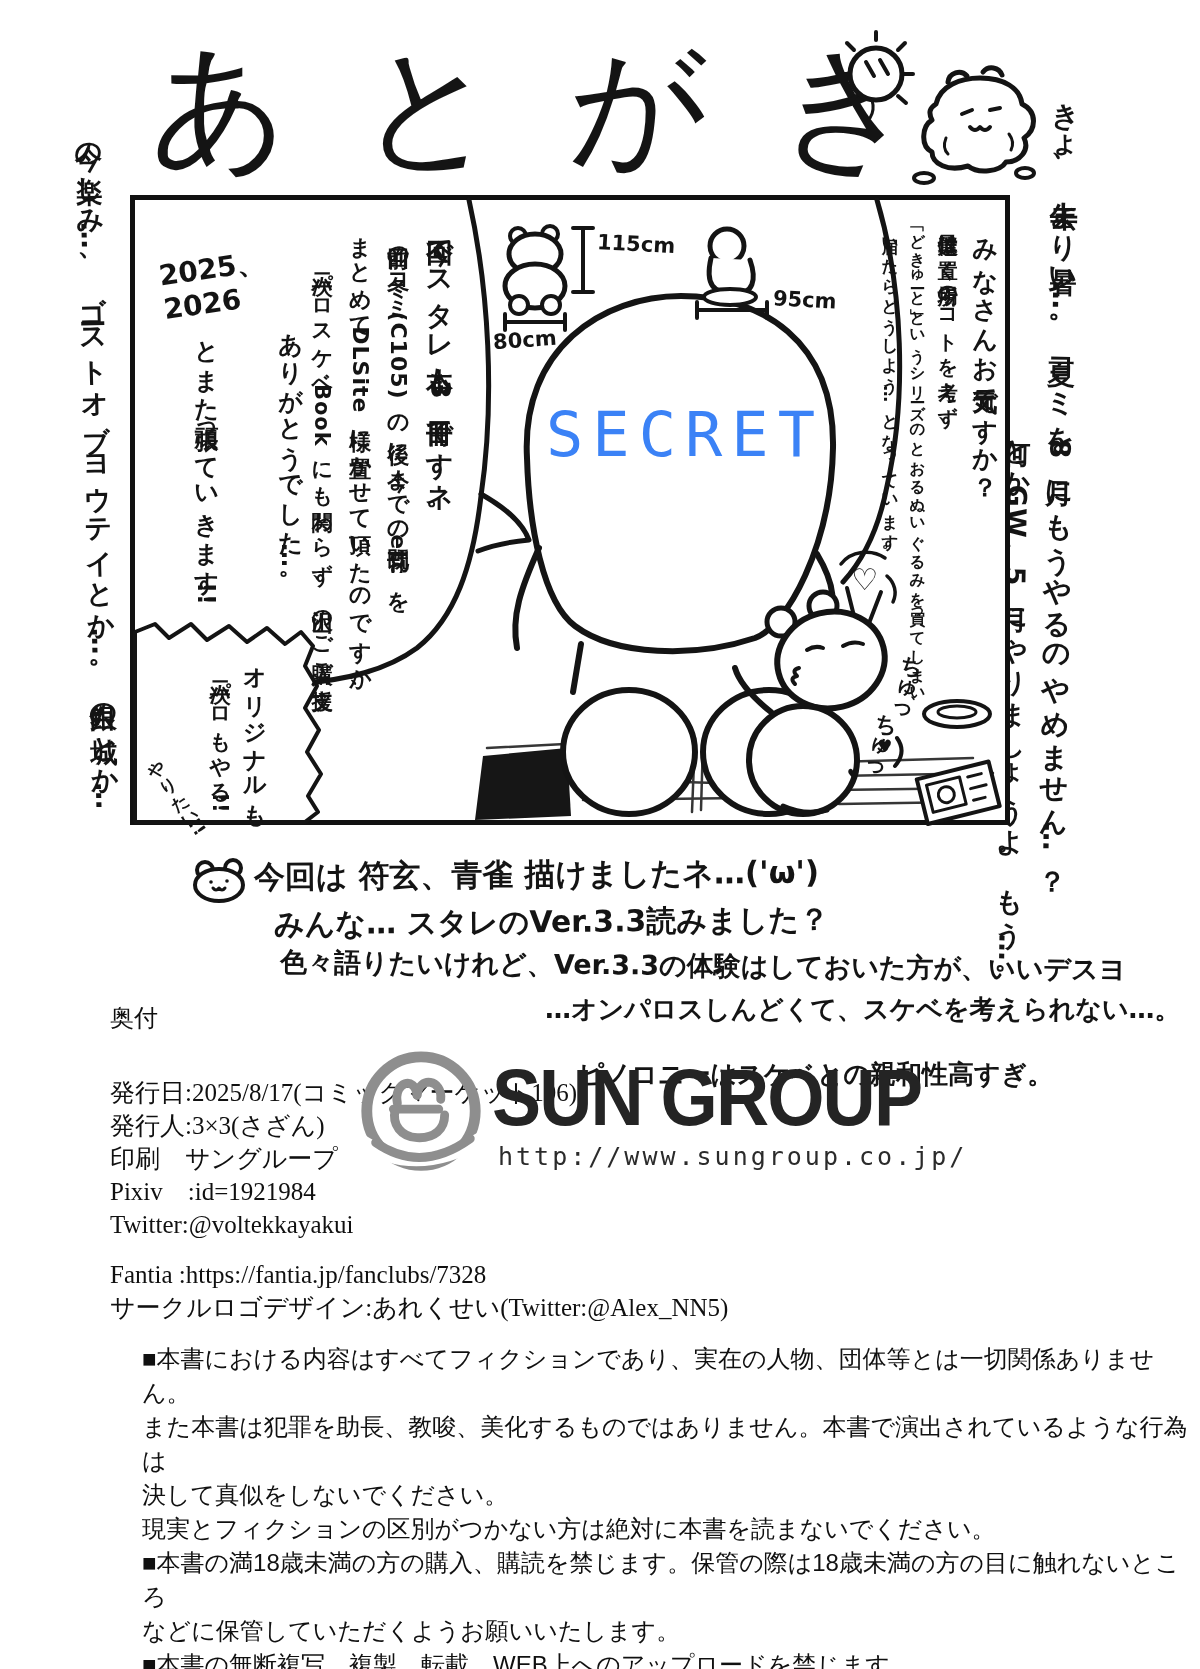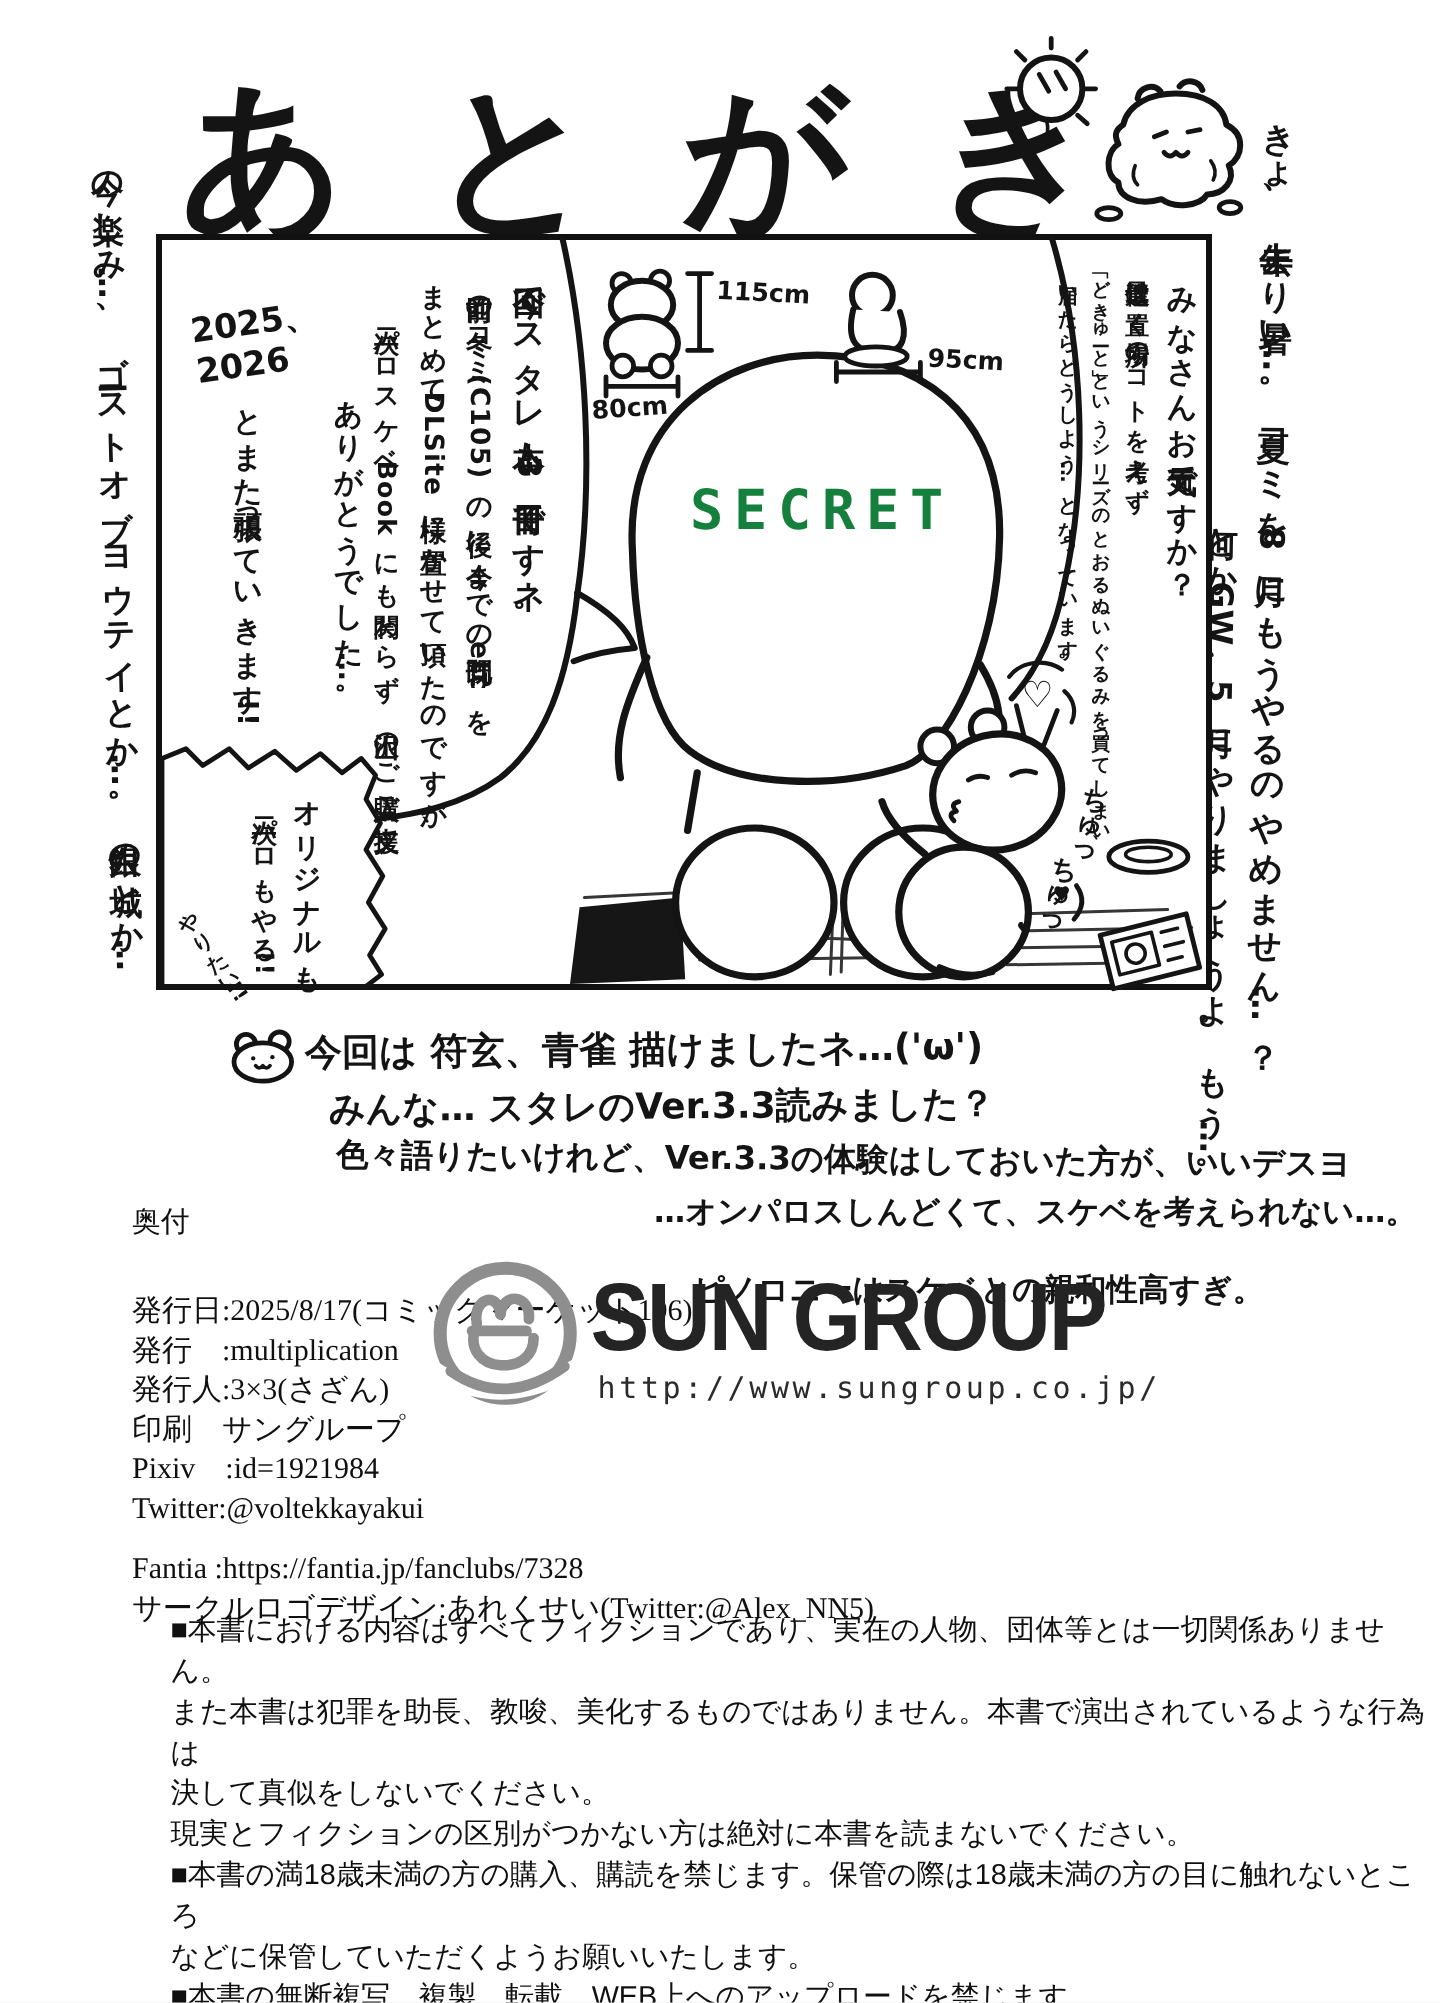--- a/index.html
+++ b/index.html
@@ -11,21 +11,21 @@
   .serifjp{font-family:"Liberation Serif","DejaVu Serif",serif;color:#101010;}
   .sansjp{font-family:"Liberation Sans","DejaVu Sans",sans-serif;color:#101010;}
   .mono{font-family:"DejaVu Sans Mono","Liberation Mono",monospace;}
   svg{overflow:visible;}
 </style>
 </head>
 <body>
 
 <div id="page">
 
-  <div class="abs hw" style="left:150px;top:40px;font-size:136px;letter-spacing:70px;font-weight:700;">あとがき</div>
+  <div class="abs hw" style="left:150px;top:16px;font-size:136px;letter-spacing:70px;font-weight:400;">あとがき</div>
 
   <svg class="abs" style="left:828px;top:30px;width:212px;height:168px;" viewBox="0 0 212 168" fill="none" stroke="#141414" stroke-linecap="round" stroke-linejoin="round">
     <circle cx="48" cy="44" r="26" stroke-width="5" fill="#fff"></circle>
     <g stroke-width="4">
       <path d="M48,10 L48,2"></path>
         <path d="M70,20 L77,13"></path>
         <path d="M76,44 L85,44"></path>
       <path d="M70,66 L78,73"></path>
         <path d="M26,20 L19,13"></path>
         <path d="M20,44 L11,44"></path>
@@ -111,21 +111,21 @@
       <g transform="rotate(-14 822 592)" stroke-width="4">
         <rect x="786" y="570" width="74" height="46" fill="#fff"></rect>
         <rect x="794" y="578" width="34" height="28" fill="#fff" stroke-width="3"></rect>
         <circle cx="811" cy="592" r="8" stroke-width="3"></circle>
         <path d="M836,580 L850,580 M836,592 L852,592 M836,604 L848,604" stroke-width="3"></path>
       </g>
 
       <path stroke-width="4" fill="#fff" d="M0,432 L20,424 L34,438 L56,424 L72,440 L94,426 L112,442 L132,428 L150,444 L166,432 L178,446 L170,466 L182,486 L170,508 L184,530 L172,552 L186,574 L173,596 L183,612 L170,622 L0,622 Z"></path>
     </svg>
 
-    <div class="abs mono" style="left:400px;top:198px;width:300px;text-align:center;font-size:46px;font-weight:700;letter-spacing:9px;color:#15803d;">SECRET</div>
+    <div class="abs mono" style="left:400px;top:198px;width:300px;text-align:center;font-size:62px;font-weight:400;letter-spacing:9px;color:#3b82f6;">SECRET</div>
 
     <div class="abs hw" style="left:462px;top:32px;font-size:21px;transform:rotate(3deg);">115cm</div>
     <div class="abs hw" style="left:358px;top:128px;font-size:21px;transform:rotate(-4deg);">80cm</div>
     <div class="abs hw" style="left:638px;top:88px;font-size:21px;transform:rotate(3deg);">95cm</div>
 
     <div class="abs hw vtext" style="left:290px;top:18px;font-size:27px;">今回でスタレ本も3冊目ですネ。</div>
     <div class="abs hw vtext" style="left:252px;top:30px;font-size:22px;">前回の冬コミ(C105)の後に今までの既刊etcを</div>
     <div class="abs hw vtext" style="left:214px;top:22px;font-size:22px;">まとめてDLSite様に置かせて頂いたのですが、</div>
     <div class="abs hw vtext" style="left:176px;top:58px;font-size:21px;">二次パロスケベBookにも関わらず、沢山のご購入ご支援</div>
     <div class="abs hw vtext" style="left:142px;top:116px;font-size:24px;">ありがとうでした…。</div>
@@ -161,21 +161,20 @@
   </svg>
   <div class="abs hw" style="left:254px;top:854px;font-size:31px;transform:rotate(-0.5deg);">今回は 符玄、青雀 描けましたネ…('ω')</div>
   <div class="abs hw" style="left:274px;top:902px;font-size:30px;transform:rotate(-0.5deg);">みんな… スタレのVer.3.3読みました？</div>
   <div class="abs hw" style="left:280px;top:948px;font-size:27px;transform:rotate(0.5deg);">色々語りたいけれど、Ver.3.3の体験はしておいた方が、いいデスヨ</div>
   <div class="abs hw" style="left:545px;top:992px;font-size:26px;text-align:right;">…オンパロスしんどくて、スケベを考えられない…。</div>
   <div class="abs hw" style="left:578px;top:1057px;font-size:26px;">ピノコニーはスケベとの親和性高すぎ。</div>
 
   <div class="abs serifjp" style="left:110px;top:1002px;font-size:24px;">奥付</div>
   <div class="abs" style="left:110px;top:1076px;">
     <div class="serifjp" style="font-size:25px;line-height:33px;">発行日:2025/8/17(コミックマーケット106)</div>
-    <div class="serifjp" style="font-size:25px;line-height:33px;">発行　:multiplication</div>
     <div class="serifjp" style="font-size:25px;line-height:33px;">発行人:3×3(さざん)</div>
     <div class="serifjp" style="font-size:25px;line-height:33px;">印刷　サングループ</div>
     <div class="serifjp" style="font-size:25px;line-height:33px;">Pixiv　:id=1921984</div>
     <div class="serifjp" style="font-size:25px;line-height:33px;">Twitter:@voltekkayakui</div>
     <div class="serifjp" style="font-size:25px;line-height:33px;margin-top:17px;">Fantia :https://fantia.jp/fanclubs/7328</div>
     <div class="serifjp" style="font-size:25px;line-height:33px;">サークルロゴデザイン:あれくせい(Twitter:@Alex_NN5)</div>
   </div>
 
   <svg class="abs" style="left:352px;top:1046px;width:138px;height:138px;" viewBox="0 0 140 140" fill="none" stroke="#8e8e8e" stroke-linecap="round" stroke-linejoin="round">
     <circle cx="70" cy="66" r="55" stroke-width="11"></circle>

